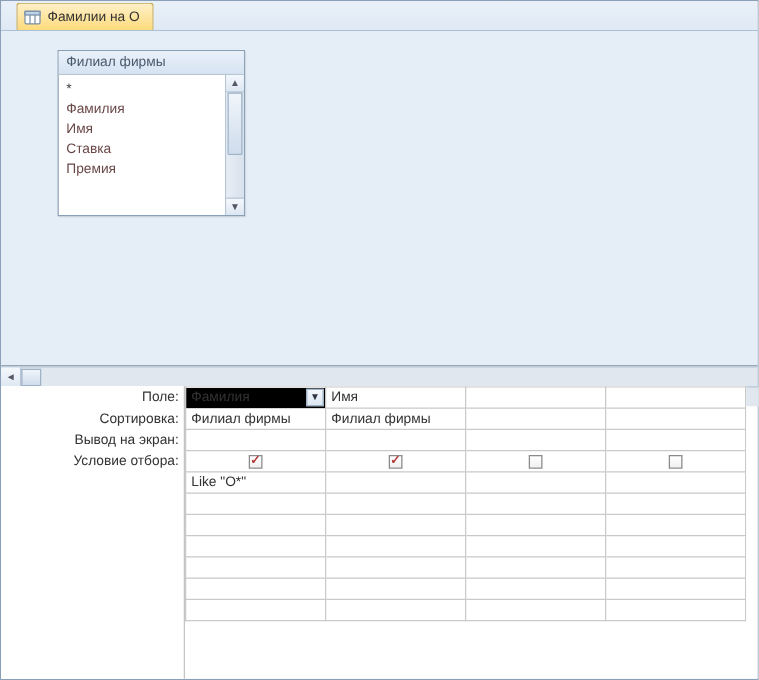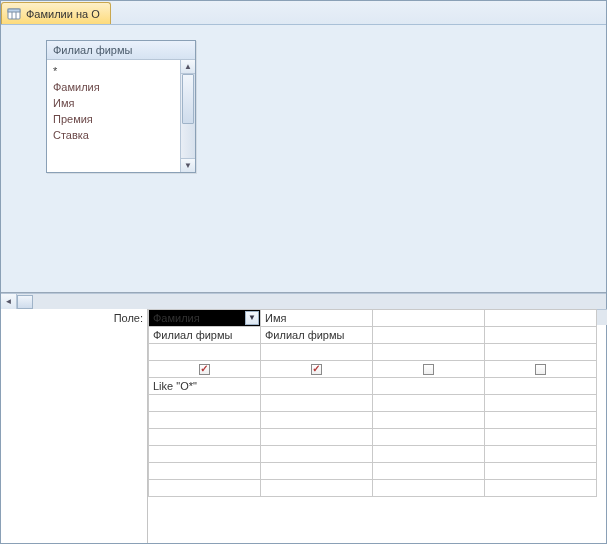--- a/index.html
+++ b/index.html
@@ -2,21 +2,21 @@
 <html><head>
 <meta charset="utf-8">
 <style>
   * { box-sizing: border-box; margin: 0; padding: 0; }
   html, body { width: 607px; height: 544px; font-family: "Segoe UI", Tahoma, sans-serif; font-size: 11px; overflow: hidden; }
   body { background: #fff; }
 
   .window { width: 607px; height: 544px; display: flex; flex-direction: column; border: 1px solid #8aa0b6; }
 
   
-  .title-strip { height: 24px; background: linear-gradient(#e9f0f8,#dfe9f4); display: flex; align-items: flex-end; padding-left: 0; border-bottom: 1px solid #a9c0d7; }
+  .title-strip { height: 24px; background: linear-gradient(#e9f0f8,#dfe9f4); display: flex; align-items: flex-end; padding-left: 12px; border-bottom: 1px solid #a9c0d7; }
   .title-tab { height: 22px; background: linear-gradient(#fef0c8,#fddb7c); border: 1px solid #c9a74f; border-bottom: none; border-radius: 3px 3px 0 0; display: flex; align-items: center; padding: 0 10px 0 5px; gap: 5px; font-size: 11px; color: #333; }
   .tab-icon svg { display: block; }
 
   
   .design-pane { flex: 0 0 268px; background: #e5eef7; position: relative; border-bottom: 1px solid #97a7b8; }
   .table-card { position: absolute; left: 45px; top: 15px; width: 150px; background: #fff; border: 1px solid #8aa0b6; box-shadow: 1px 1px 0 rgba(0,0,0,.08); }
   .table-card-header { background: linear-gradient(#eaf1fb,#d6e3f2); border-bottom: 1px solid #b7c6d7; padding: 3px 6px; color: #4a5a6a; font-size: 11px; }
   .table-card-body { position: relative; display: flex; }
   .field-list { flex: 1; padding: 3px 0; }
   .field-row { display: flex; align-items: center; height: 16px; padding: 0 6px; color: #6b4848; font-size: 11px; gap: 4px; cursor: default; }
@@ -79,24 +79,24 @@
             <div class="field-row star">
               <span>*</span>
             </div>
             <div class="field-row">
               <span>Фамилия</span>
             </div>
             <div class="field-row">
               <span>Имя</span>
             </div>
             <div class="field-row">
+              <span>Ставка</span>
+            </div>
+            <div class="field-row">
               <span>Премия</span>
-            </div>
-            <div class="field-row">
-              <span>Ставка</span>
             </div>
           </div>
         <div class="mini-scrollbar">
           <div class="arrow-up">
               <span class="tri">▲</span>
             </div>
           <div class="thumb"></div>
           <div class="arrow-down">
               <span class="tri">▼</span>
             </div>
@@ -108,20 +108,23 @@
     <div class="harrow">
         <span class="tri">◄</span>
       </div>
     <div class="hthumb"></div>
   </div>
 
   <div class="qbe">
     <div class="qbe-main">
       <div class="qbe-labels">
         <div class="lrow">Поле:</div>
+        <div class="lrow">Сортировка:</div>
+        <div class="lrow">Вывод на экран:</div>
+        <div class="lrow">Условие отбора:</div>
         <div class="lrow"></div>
           <div class="lrow"></div>
           <div class="lrow"></div>
           <div class="lrow"></div>
           <div class="lrow"></div>
       </div>
       <div class="qbe-cols">
         <table class="qbe-table" id="qbe-table">
           <colgroup>
               <col class="colw">

